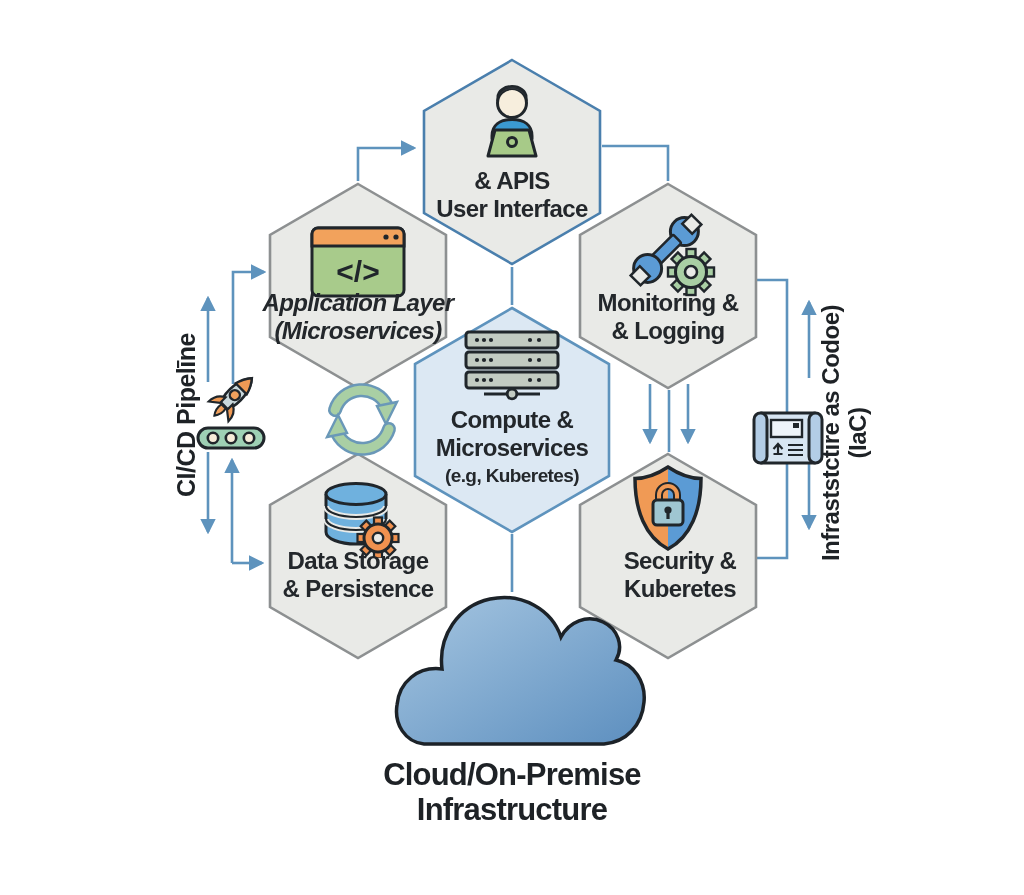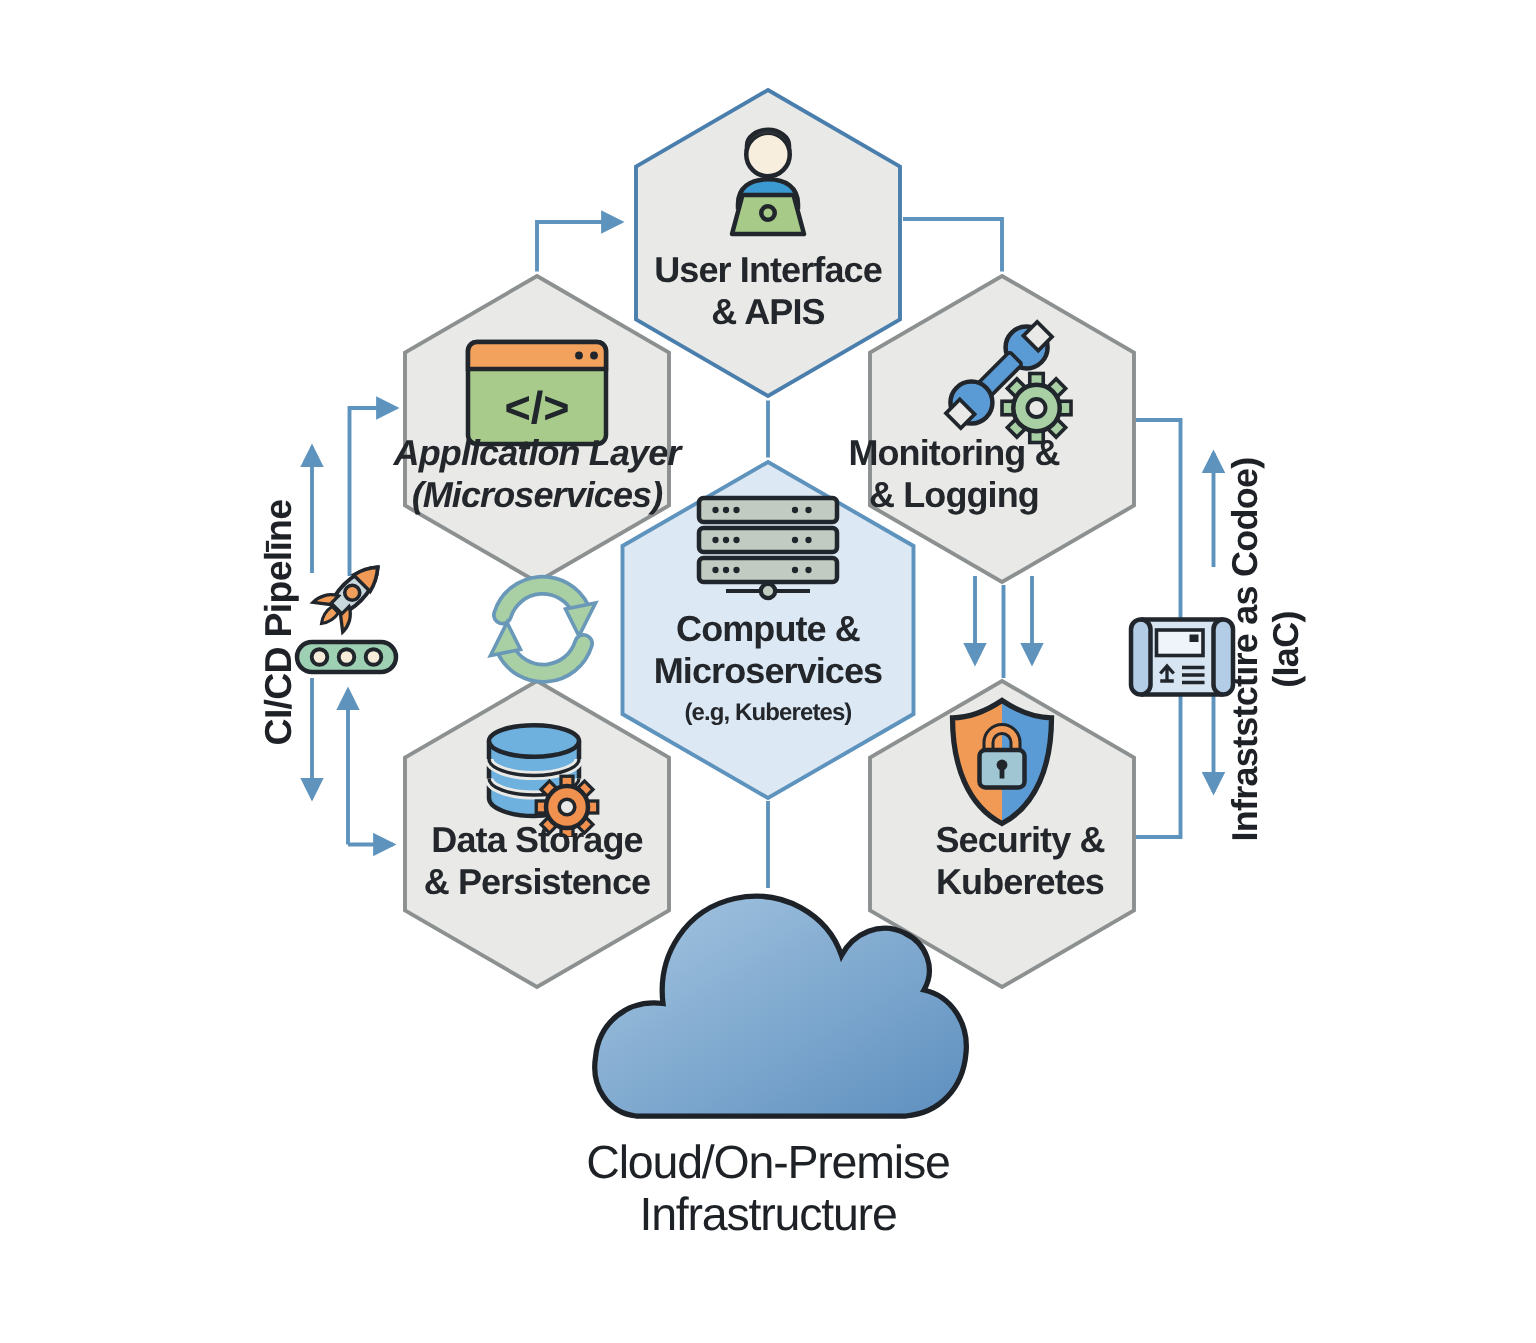--- a/index.html
+++ b/index.html
@@ -6,30 +6,30 @@
   .stage{
     position:relative;width:1024px;height:895px;background:#ffffff;overflow:hidden;
     font-family:"Liberation Sans","DejaVu Sans",sans-serif;color:#23272b;
   }
   .layer{position:absolute;left:0;top:0;}
   .icon{position:absolute;}
   .hexlabel{
     position:absolute;width:240px;text-align:center;
     font-weight:bold;font-size:24px;line-height:28px;letter-spacing:-0.6px;color:#23272b;
   }
-  .hexlabel .small{font-size:16px;}
+  .hexlabel .small{font-size:19px;}
   .vlabel{
     position:absolute;text-align:center;font-weight:bold;letter-spacing:-0.5px;
     color:#1e2226;transform:rotate(-90deg);
   }
   .vlabel-left{width:300px;height:34px;left:36px;top:398px;font-size:25px;line-height:34px;}
   .vlabel-right{width:330px;height:54px;left:679px;top:406px;font-size:24px;line-height:27px;}
   .cloudlabel{
     position:absolute;left:342px;top:757px;width:340px;text-align:center;
-    font-weight:normal;font-size:31px;line-height:35px;letter-spacing:-0.8px;color:#1e2226;
+    font-weight:bold;font-size:31px;line-height:35px;letter-spacing:-0.8px;color:#1e2226;
   }
 </style>
 </head>
 <body>
 
 <div class="stage">
 
   <svg class="layer" width="1024" height="895" viewBox="0 0 1024 895">
     <defs>
       <marker id="ah" viewBox="0 0 10 10" refX="8.5" refY="5" markerWidth="6" markerHeight="6" orient="auto-start-reverse">
@@ -209,30 +209,30 @@
     <rect x="10" y="3" width="52" height="50" fill="#d7e5f2" stroke="#20262b" stroke-width="3"></rect>
     <rect x="2" y="3" width="13" height="50" rx="6.5" fill="#b3cde6" stroke="#20262b" stroke-width="3"></rect>
     <rect x="57" y="3" width="13" height="50" rx="6.5" fill="#b3cde6" stroke="#20262b" stroke-width="3"></rect>
     <rect x="19" y="10" width="31" height="17" fill="#eef4fa" stroke="#20262b" stroke-width="2.4"></rect>
     <rect x="41" y="13" width="6" height="5" fill="#20262b"></rect>
     <path d="M 26,44 L 26,35 M 21.5,39 L 26,34 L 30.5,39 M 21.5,44 L 30.5,44" fill="none" stroke="#20262b" stroke-width="2.2"></path>
     <path d="M 36,35 L 51,35 M 36,40 L 51,40 M 36,45 L 51,45" stroke="#20262b" stroke-width="2.2"></path>
   </svg>
 
   <div class="hexlabel" style="left:392px;top:167px;">
+    <span style="display:block">&amp; APIS</span>
     <span style="display:block">User Interface</span>
-    <span style="display:block">&amp; APIS</span>
   </div>
 
   <div class="hexlabel" style="left:238px;top:289px;font-style:italic;">
     <span style="display:block">Application Layer</span>
     <span style="display:block">(Microservices)</span>
   </div>
 
-  <div class="hexlabel" style="left:516px;top:289px;text-align:center;">
+  <div class="hexlabel" style="left:548px;top:289px;text-align:center;">
     <span style="display:block">Monitoring &amp;</span>
     <span style="display:block">&amp; Logging</span>
   </div>
 
   <div class="hexlabel" style="left:392px;top:406px;">
     <span style="display:block">Compute &amp;</span>
     <span style="display:block">Microservices</span>
     <span style="display:block" class="small">(e.g, Kuberetes)</span>
   </div>
 

